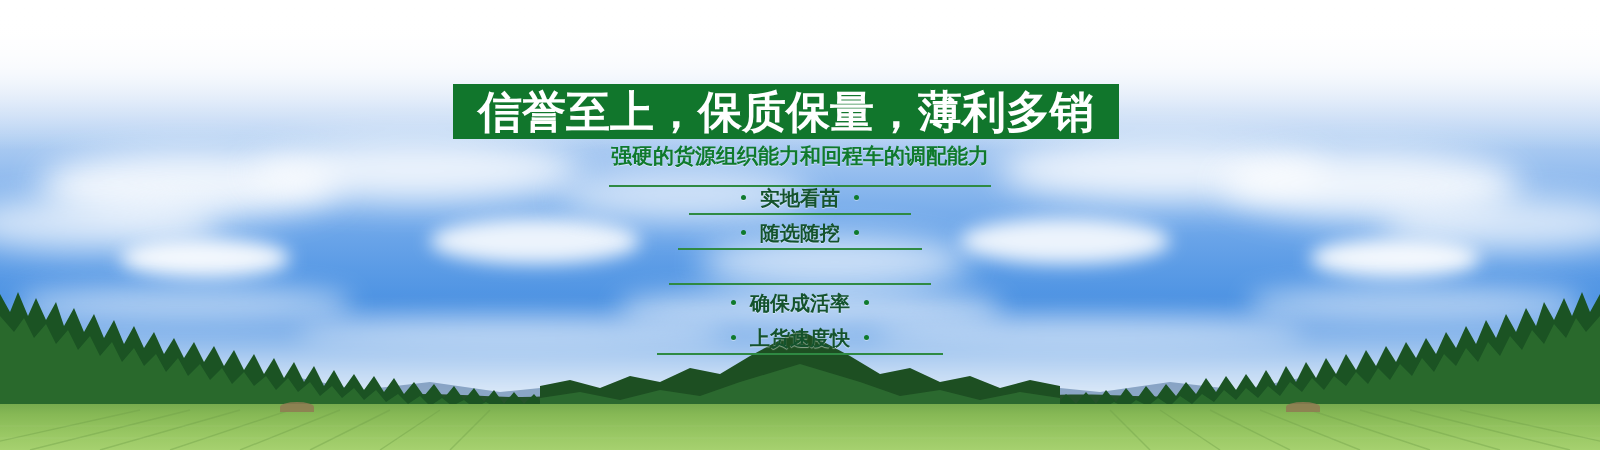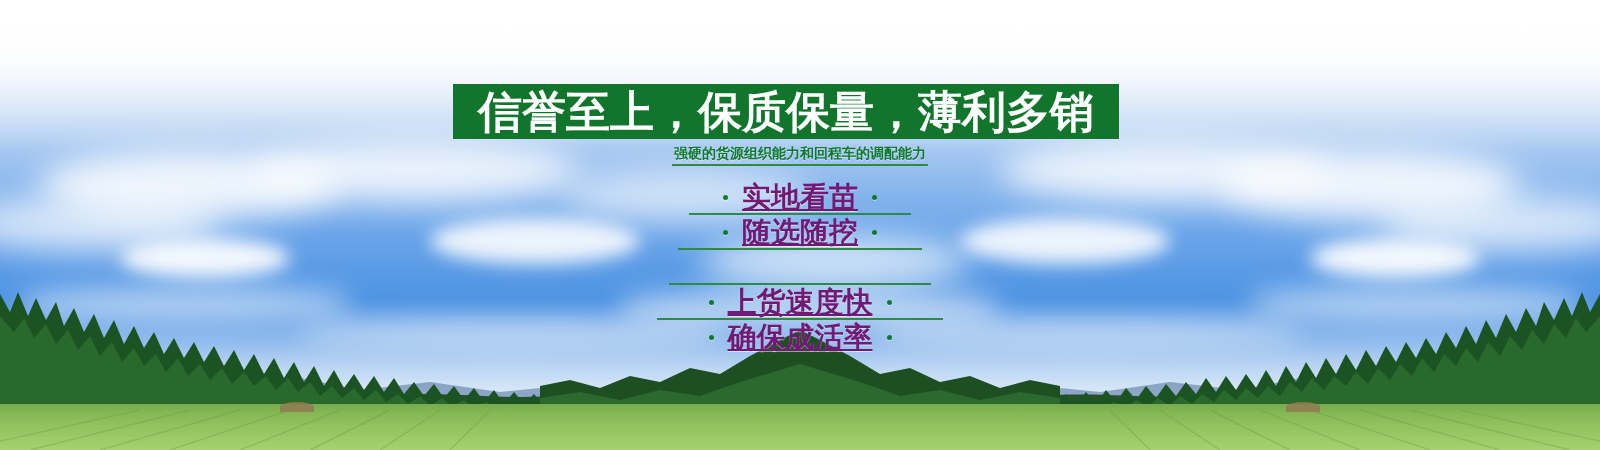--- a/index.html
+++ b/index.html
@@ -93,26 +93,26 @@
     font-family:"DejaVu Sans","Liberation Sans",sans-serif;
   }
 
   .subtitle-wrap {
     position:absolute; left:0; top:143px; width:1600px;
     text-align:center;
   }
   .subtitle {
     display:inline-block;
     color:#0f7a2d;
-    font-size:14px;
+    font-size:21px;
     font-weight:bold;
     line-height:1.25;
     white-space:nowrap;
     border-bottom:2px solid #2f8a43;
-    padding:0 2px 1px 2px;
+    padding:0 2px 16px 2px;
     text-shadow:0 1px 0 rgba(255,255,255,.45);
   }
 
   .feature-list {
     position:absolute; left:0; top:180px; width:1600px;
   }
   .feature-row {
     position:relative;
     width:1600px;
     height:35px;
@@ -128,28 +128,27 @@
     height:35px;
   }
   .feat-dot {
     width:5px; height:5px;
     background:#0f7a2d;
     border-radius:50%;
     flex:0 0 auto;
     box-shadow:0 1px 0 rgba(255,255,255,.4);
   }
   .feat-text {
-    color:#701a75;
-    font-size:29px;
+    color:#14532d;
+    font-size:20px;
     font-weight:bold;
     line-height:1;
     white-space:nowrap;
     padding:0 14px;
     text-shadow:0 1px 1px rgba(255,255,255,.5);
-    text-decoration:underline;
   }
   .feat-rule {
     position:absolute;
     left:50%;
     bottom:0;
     transform:translateX(-50%);
     height:2px;
     background:#2f8a43;
   }
 </style>
@@ -294,29 +293,29 @@
         <span class="feat-rule" style="width:244px;"></span>
       </div>
 
       <div class="feature-row">
         <span class="feat-rule" style="width:262px;"></span>
       </div>
 
       <div class="feature-row">
         <div class="feature-inner">
           <span class="feat-dot"></span>
+          <span class="feat-text">确保成活率</span>
+          <span class="feat-dot"></span>
+        </div>
+      </div>
+
+      <div class="feature-row">
+        <div class="feature-inner">
+          <span class="feat-dot"></span>
           <span class="feat-text">上货速度快</span>
           <span class="feat-dot"></span>
         </div>
         <span class="feat-rule" style="width:286px;"></span>
-      </div>
-
-      <div class="feature-row">
-        <div class="feature-inner">
-          <span class="feat-dot"></span>
-          <span class="feat-text">确保成活率</span>
-          <span class="feat-dot"></span>
-        </div>
       </div>
 
     </div>
   </div>
 </div>
 
 </body></html>

